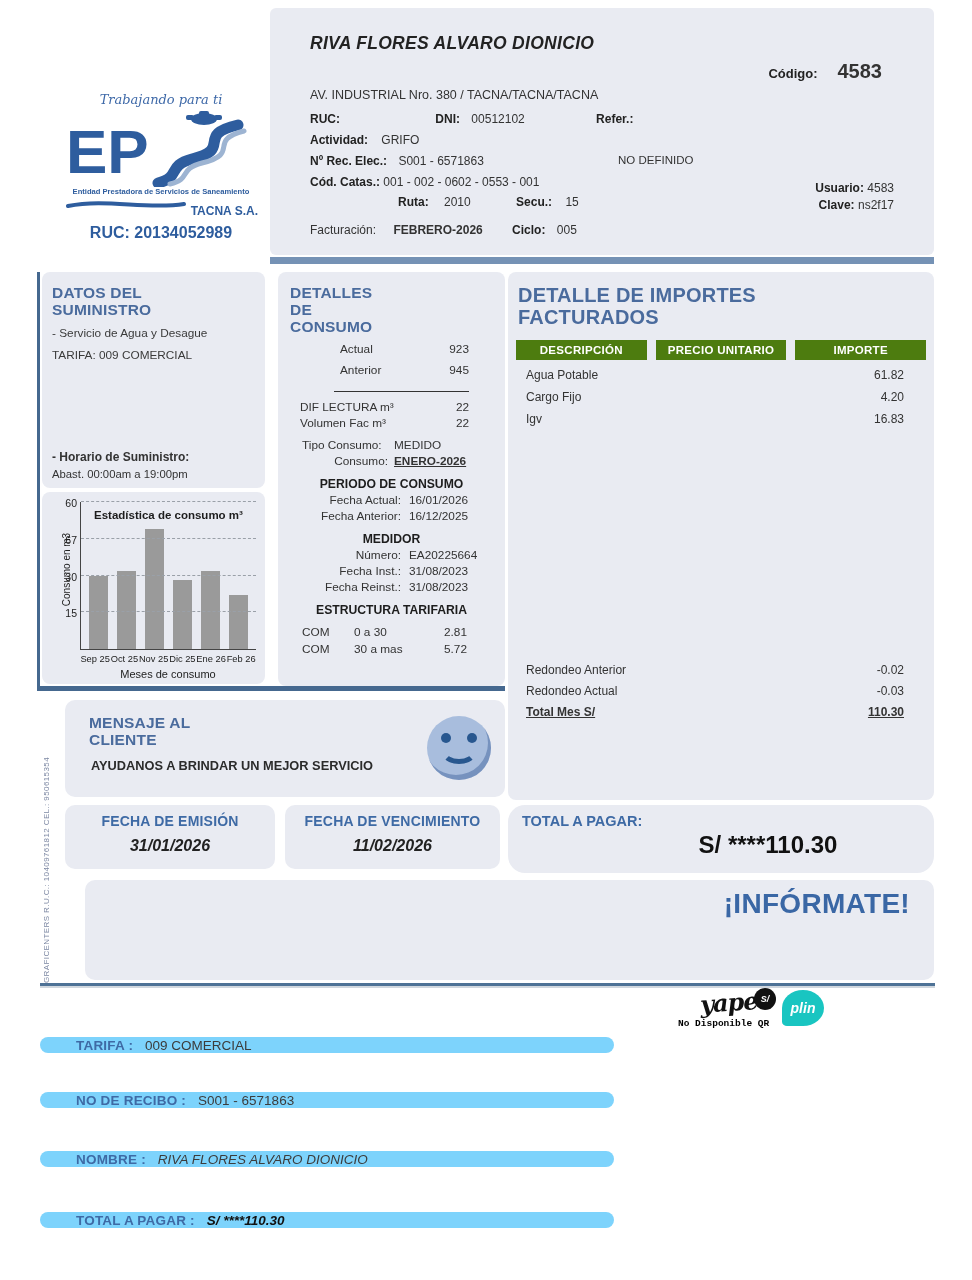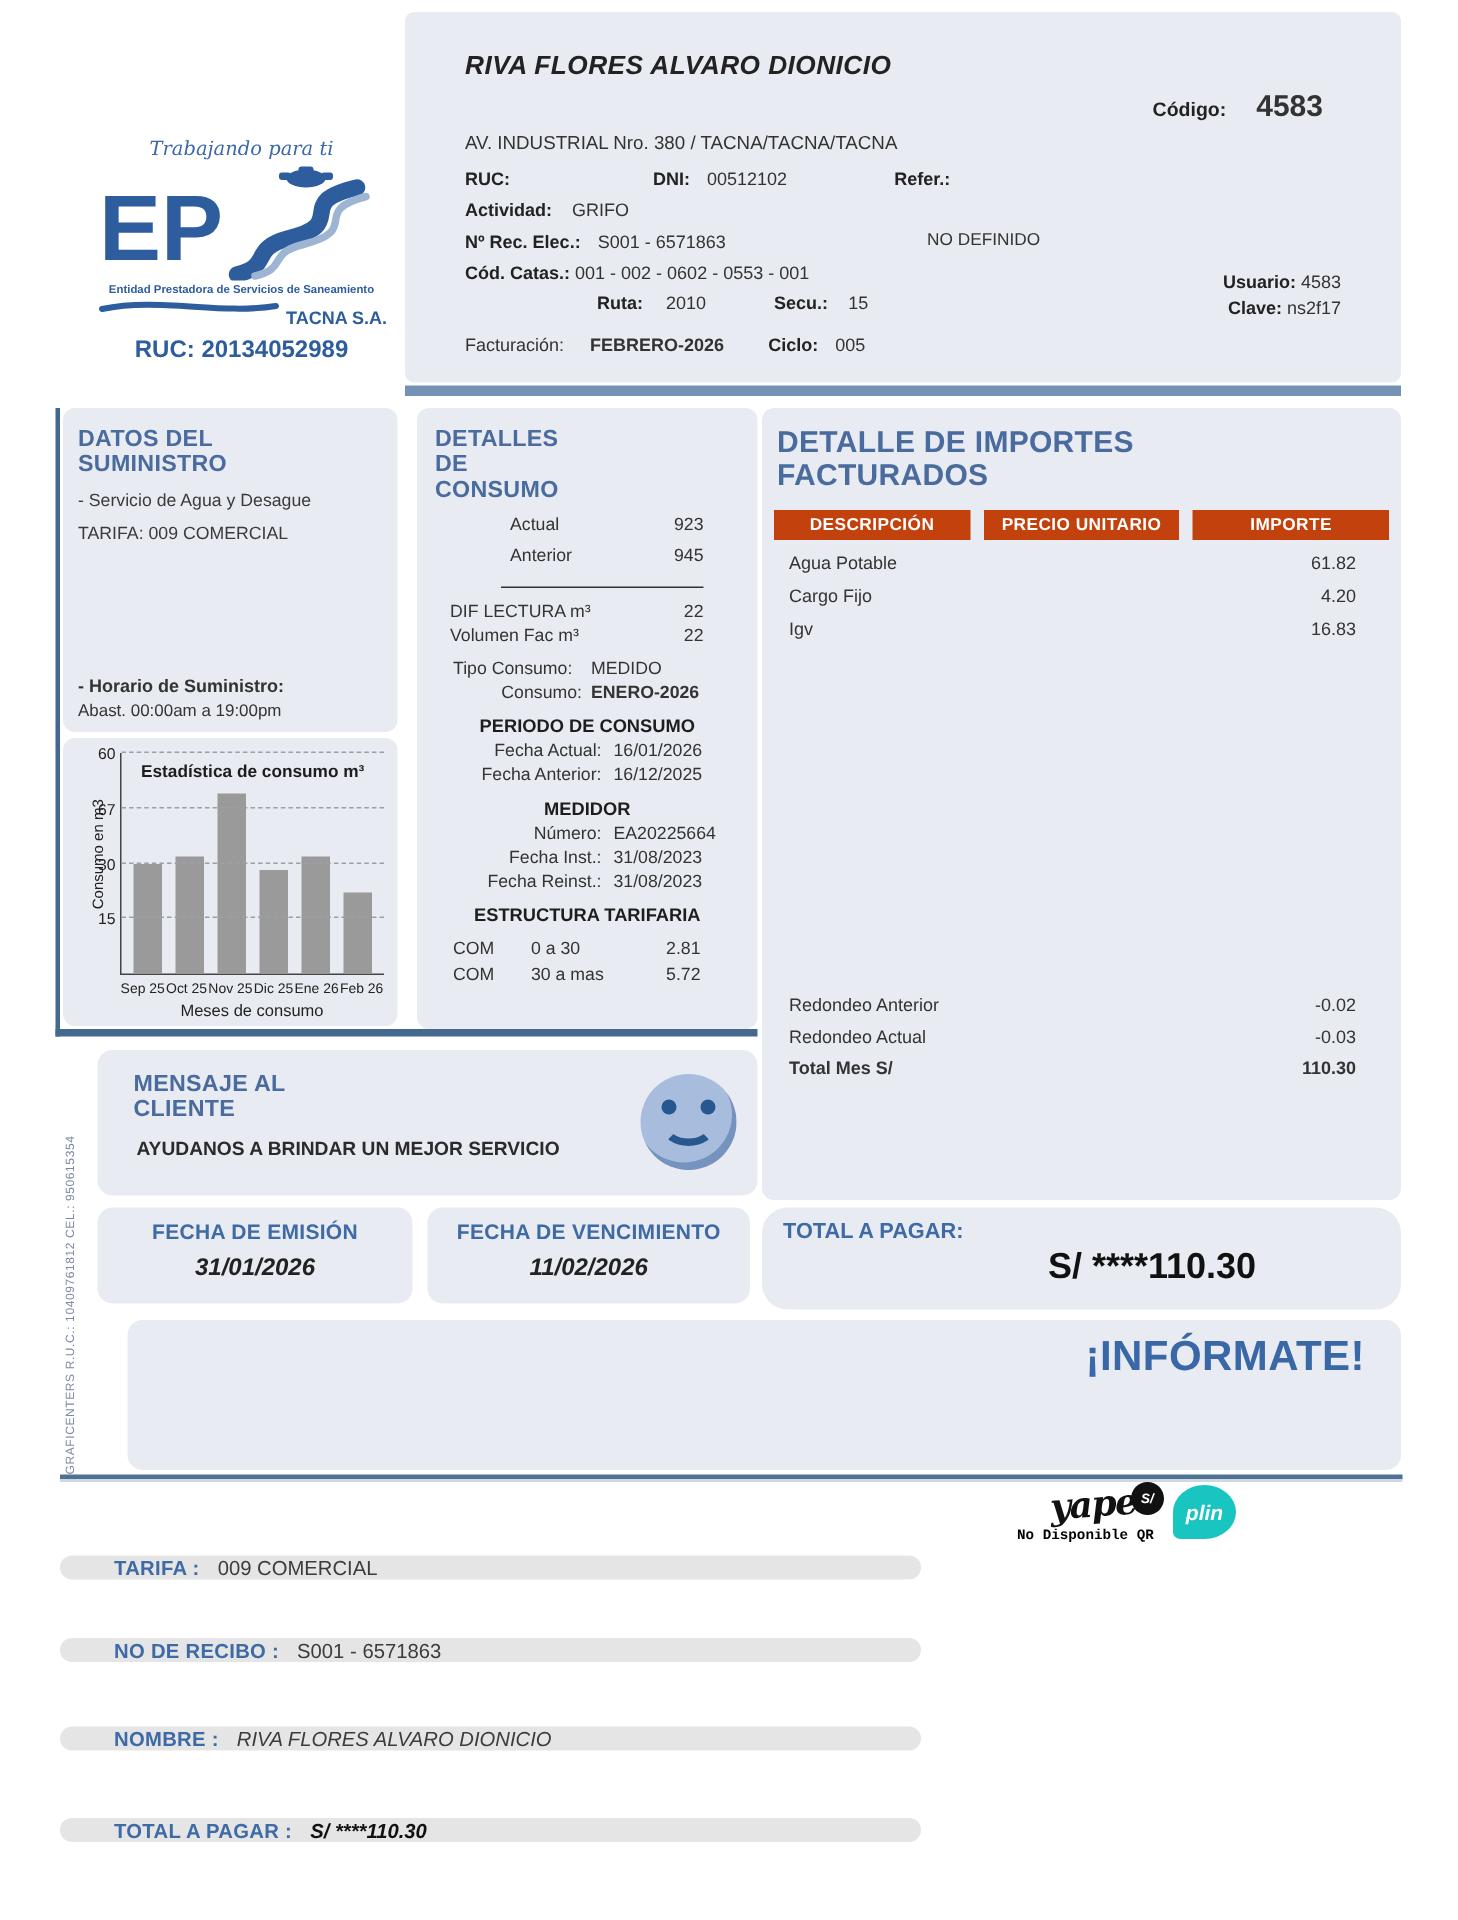--- a/index.html
+++ b/index.html
@@ -76,35 +76,35 @@
   
   .consumo-panel { left:278px; top:272px; width:227px; height:414px; border-radius:8px; padding:12px 0 0 0; font-size:11.8px; }
   .consumo-panel .sec-title { padding-left:12px; }
   .crow { display:flex; justify-content:space-between; padding:0 36px 0 62px; margin-top:7px; }
   .crow2 { display:flex; justify-content:space-between; padding:0 36px 0 22px; margin-top:2px; }
   .sep { margin:14px 36px 8px 56px; border-bottom:1.2px solid #333; }
   .tiporow { display:flex; padding-left:24px; margin-top:8px; }
   .tiporow .tl { width:92px; }
   .tiporow.second { margin-top:2px; }
   .tiporow.second .tl { text-align:right; padding-right:6px; }
-  .bold { font-weight:bold; }
+  .bold { font-weight:bold;text-decoration:underline; }
   .center-title { text-align:center; font-weight:bold; font-size:12.2px; color:#1d1d1d; margin-top:9px; }
   .pair { display:flex; margin-top:2px; }
   .pair .pl { flex:1; text-align:right; padding-right:8px; }
   .pair .pv { width:96px; text-align:left; }
   .trow { display:flex; padding:0 38px 0 24px; margin-top:3px; }
   .trow .t1 { width:52px; }
   .trow .t2 { flex:1; }
   .trow .t3 { text-align:right; }
 
   
   .importes-panel { left:508px; top:272px; width:426px; height:528px; border-radius:8px; padding:12px 0 0 0; }
   .importes-panel .sec-title { font-size:20px; line-height:22px; padding-left:10px; letter-spacing:0.2px; }
   .chips { display:flex; gap:9px; padding:0 8px; margin-top:12px; }
-  .chip { background:#c2410c; color:#fff; font-weight:bold; font-size:11.5px; text-align:center; padding:4px 0; flex:1; letter-spacing:0.3px; }
+  .chip { background:#4d7c0f; color:#fff; font-weight:bold; font-size:11.5px; text-align:center; padding:4px 0; flex:1; letter-spacing:0.3px; }
   .irow { display:flex; justify-content:space-between; padding:0 30px 0 18px; font-size:12px; margin-top:8px; }
   .redondeo { position:absolute; left:0; top:384px; width:100%; }
   .redondeo .irow { margin-top:7px; }
 
   
   .mensaje-panel { left:65px; top:700px; width:440px; height:97px; padding:14px 0 0 24px; }
   .mensaje-panel .sec-title { font-size:15.5px; width:140px; }
   .mensaje-body { font-weight:bold; font-size:12.8px; color:#2b2b2b; margin-top:10px; padding-left:2px; }
   .smiley { position:absolute; right:14px; top:16px; width:64px; height:64px; border-radius:50%;
             background:#a8bddd; box-shadow: inset -3px -5px 0 rgba(58,94,152,0.45); }
@@ -138,21 +138,21 @@
   .yape { position:absolute; left:24px; top:2px; font-family:"DejaVu Serif", serif; font-style:italic; font-weight:bold;
           font-size:24px; color:#111; transform:rotate(-4deg); letter-spacing:-1px; }
   .yape-badge { position:absolute; left:78px; top:2px; width:22px; height:22px; border-radius:50%; background:#111;
                 color:#fff; font-size:9px; font-weight:bold; font-style:italic; display:flex; align-items:center; justify-content:center; }
   .plin { position:absolute; left:106px; top:4px; width:42px; height:36px; background:#19c5c1;
           border-radius:50% 50% 50% 12%; color:#fff; font-weight:bold; font-size:14px;
           display:flex; align-items:center; justify-content:center; font-style:italic; }
   .qr-note { position:absolute; left:2px; top:32px; font-family:"Liberation Mono", monospace; font-size:9.5px; font-weight:bold; color:#000; white-space:nowrap; }
 
   
-  .frow { position:absolute; left:40px; width:574px; height:16px; background:#e5e5e5; border-radius:13px;
+  .frow { position:absolute; left:40px; width:574px; height:16px; background:#7dd3fc; border-radius:13px;
           display:flex; align-items:center; padding-left:36px; font-size:13.5px; }
   .frow .flbl { color:#3e6aa5; font-weight:bold; letter-spacing:0.2px; }
   .frow .fval { color:#3c3c3c; margin-left:12px; }
   .frow.r3 .fval { font-style:italic; }
   .frow.r4 .fval { font-style:italic; font-weight:bold; color:#111; }
 </style>
 </head>
 <body>
 
 <div class="page">

